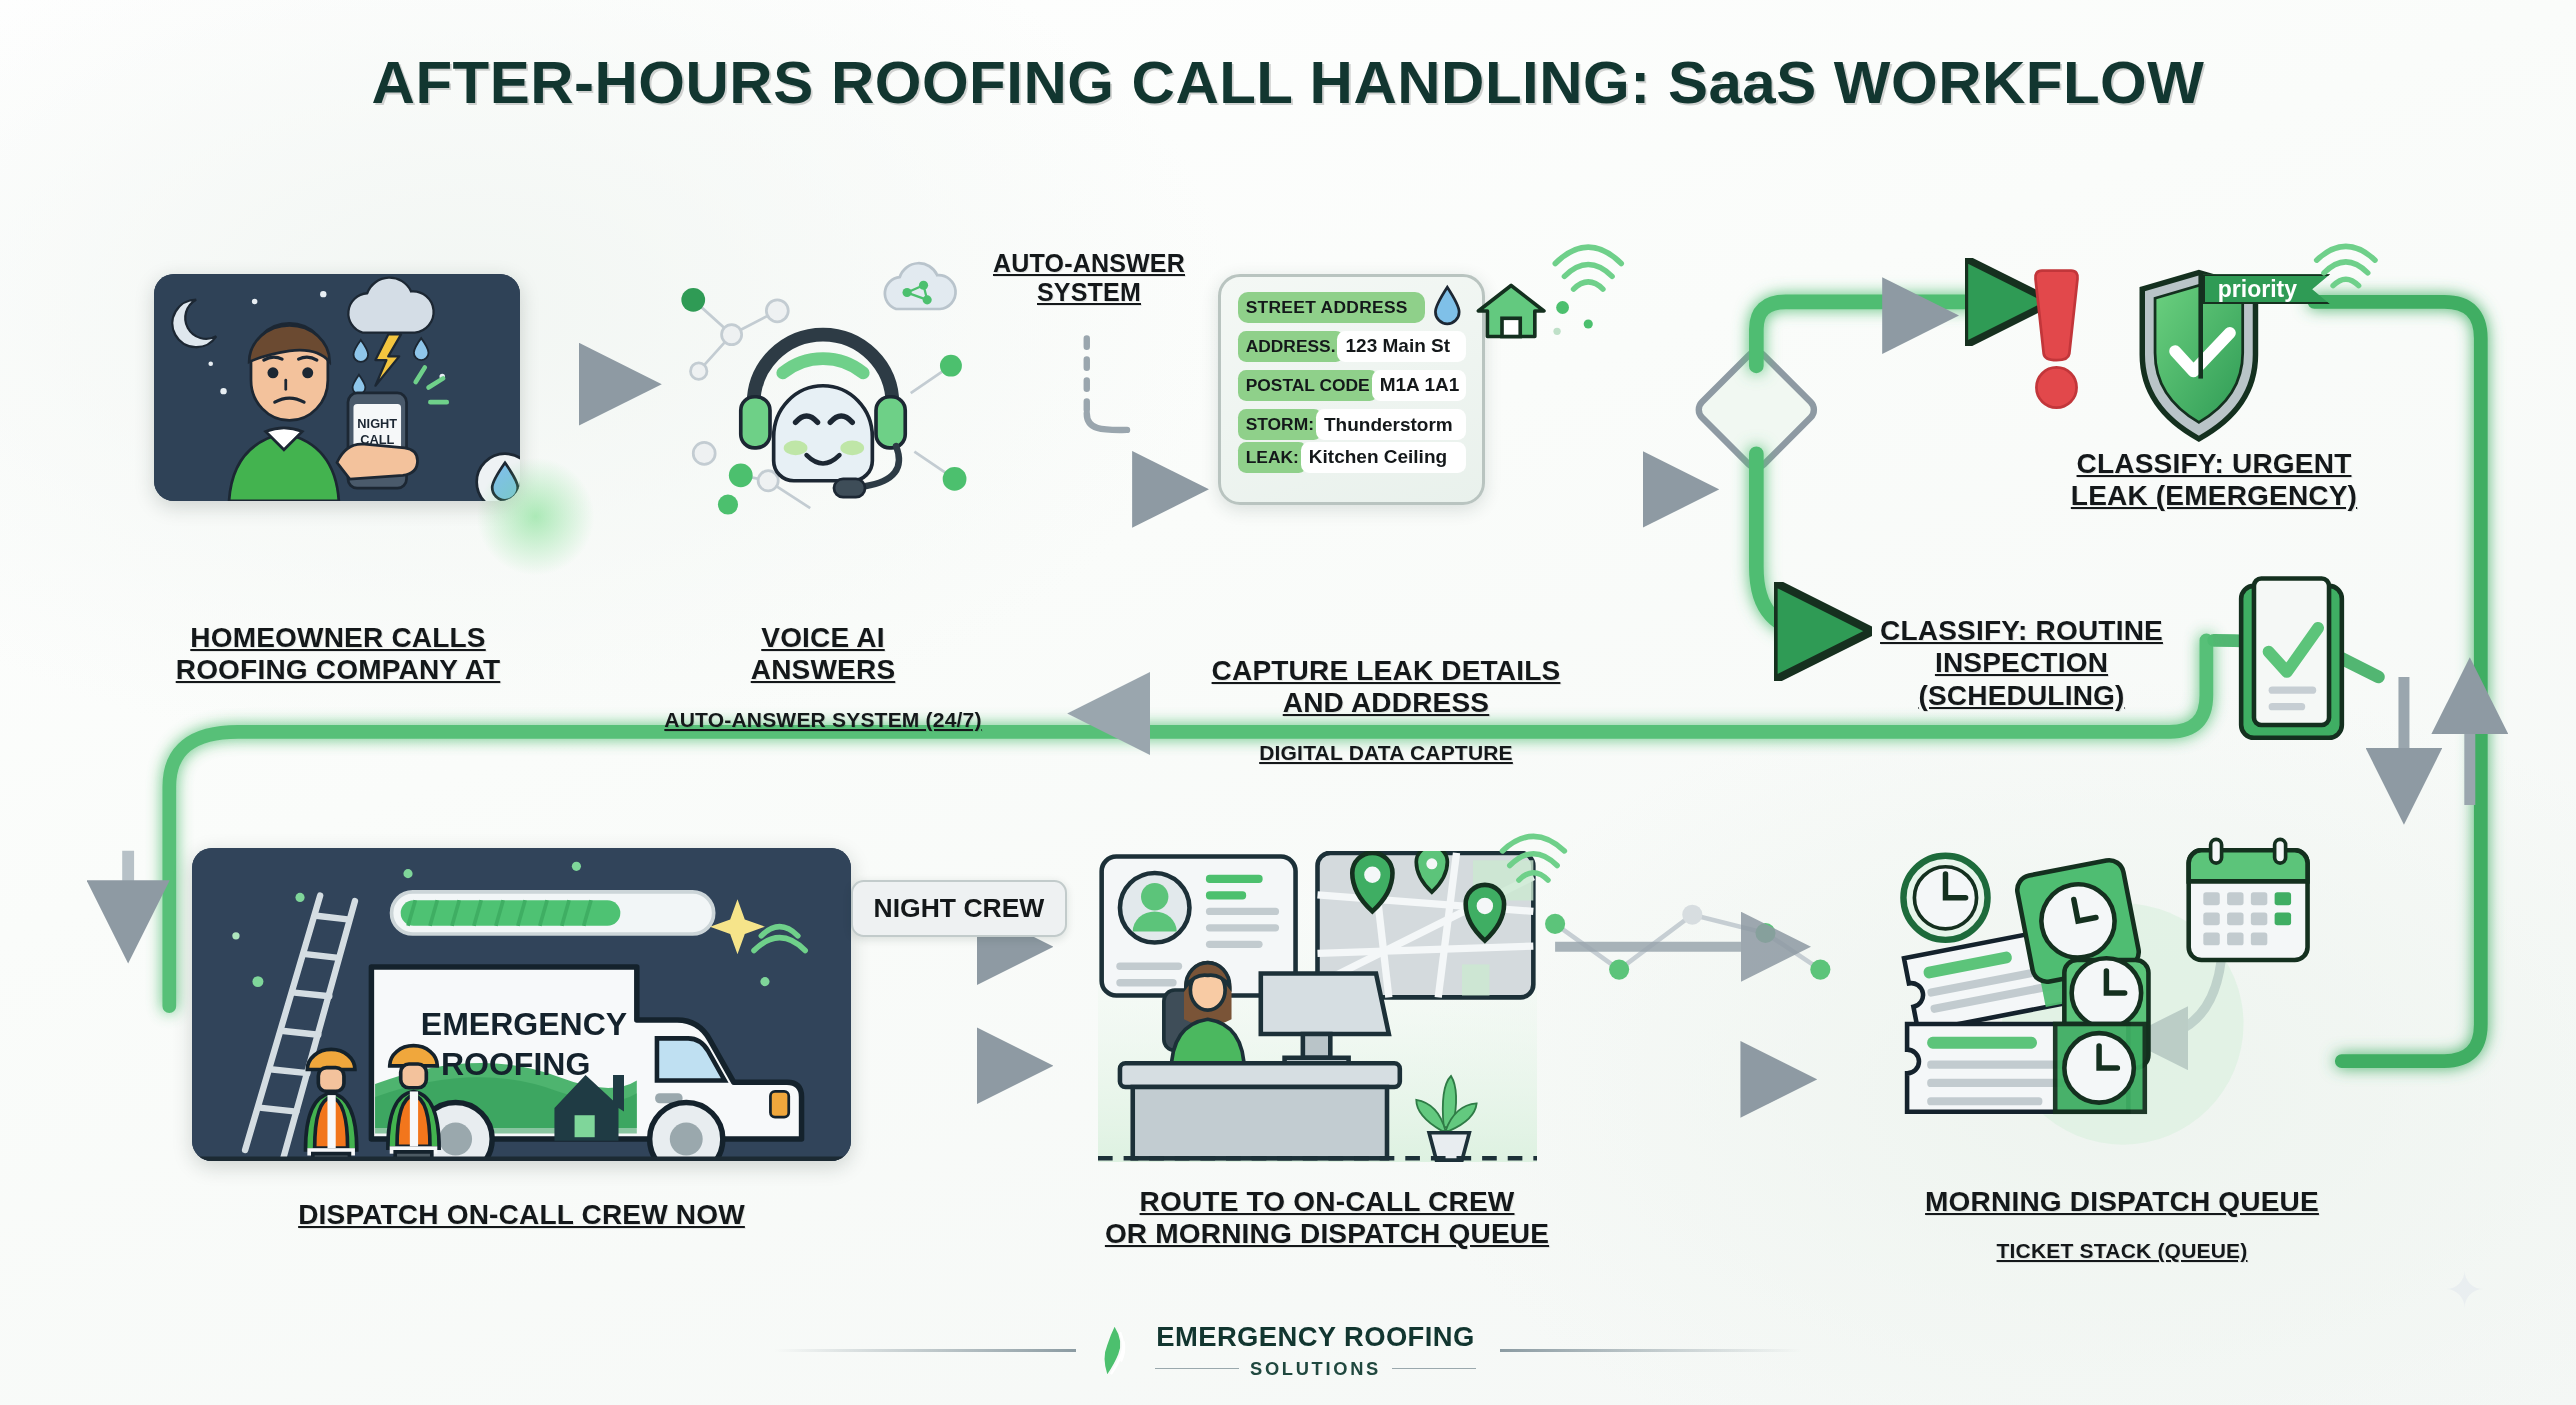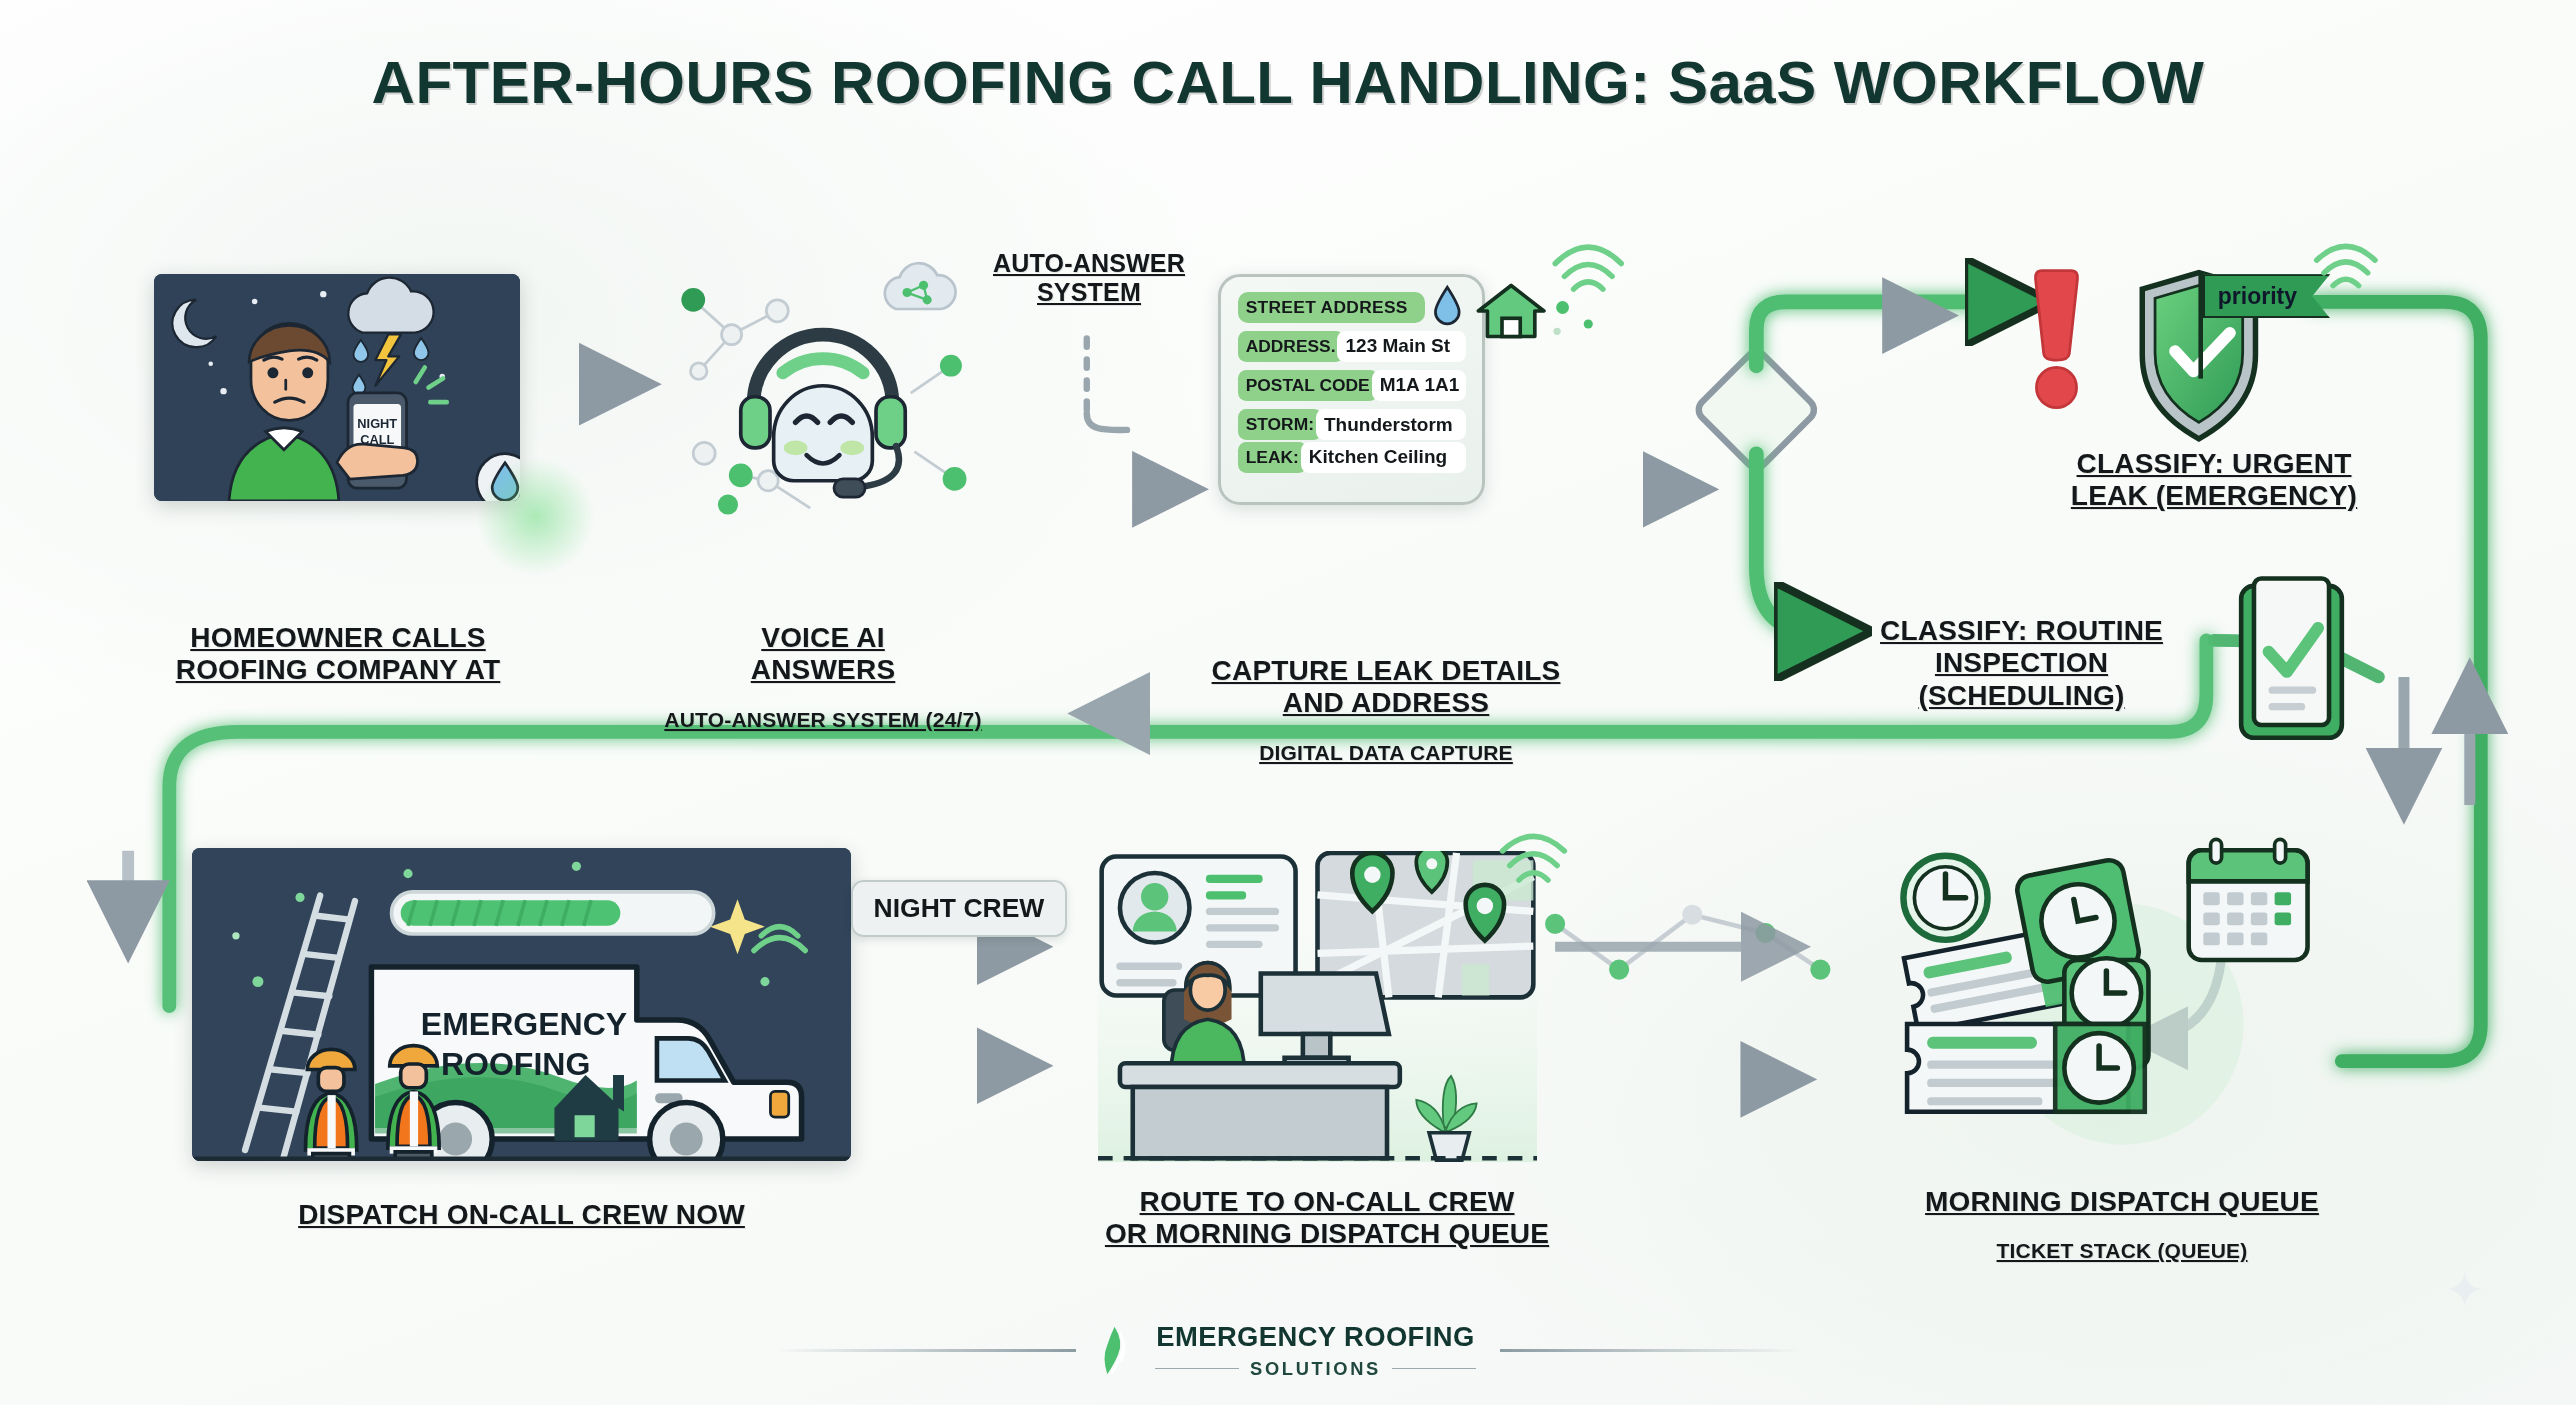--- a/index.html
+++ b/index.html
@@ -44,21 +44,21 @@
     line-height: 1.16;
     text-shadow: 0.9px 0.9px 0 rgba(0,0,0,0.10);
     text-decoration: underline;
   }
   .cap .main { font-size: 28px; letter-spacing: 0.2px; }
   .cap .sub  { font-size: 21px; font-weight: 600; letter-spacing: 0.2px; margin-top: 21px; }
 
   
   .scene {
     position: absolute;
-    border-radius: 8px;
+    border-radius: 20px;
     overflow: hidden;
     background: linear-gradient(150deg, #33465c 0%, #2b3c50 45%, #223448 100%);
     box-shadow: 0 5.5px 20px rgba(20,40,35,0.18);
     text-align: right;
   }
 
   .glow-soft {
     position: absolute;
     border-radius: 50%;
     background: radial-gradient(circle, rgba(110,220,130,0.55) 0%, rgba(110,220,130,0) 70%);
@@ -112,23 +112,23 @@
     color: #14181a;
     font-weight: 700;
     display: flex; align-items: center; justify-content: center;
     box-shadow: 0 2.7px 8.2px rgba(20,40,35,0.12);
   }
 
   
   #shield-wrap { position: absolute; left: 2124px; top: 267px; width: 210px; height: 183px; }
   #priority-flag {
     position: absolute; left: 79px; top: 7.3px;
-    height: 44px; padding: 0 31px 0 12.8px;
+    height: 30px; padding: 0 31px 0 12.8px;
     background: #2f9b55;
-    color: #0f172a;
+    color: #ffffff;
     font-size: 23px; font-weight: 600;
     display: flex; align-items: center;
     clip-path: polygon(0 0, 100% 0, 86% 50%, 100% 100%, 0 100%);
     border: 2.7px solid #16301f;
   }
 
   
   #footer { position: absolute; left: 0; top: 1321px; width: 100%; display: flex; align-items: center; justify-content: center; gap: 24px; }
   .foot-rule { width: 302px; height: 2.7px; background: linear-gradient(90deg, rgba(120,140,150,0) 0%, #8b9ba2 100%); }
   .foot-rule.r { background: linear-gradient(90deg, #8b9ba2 0%, rgba(120,140,150,0) 100%); }

